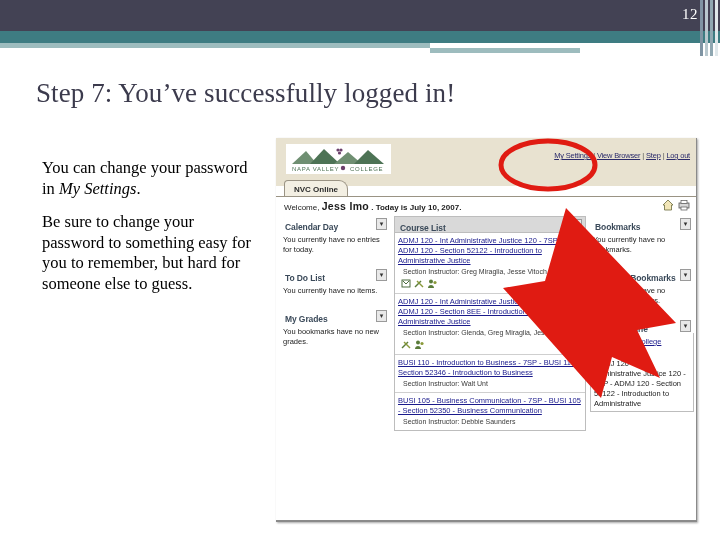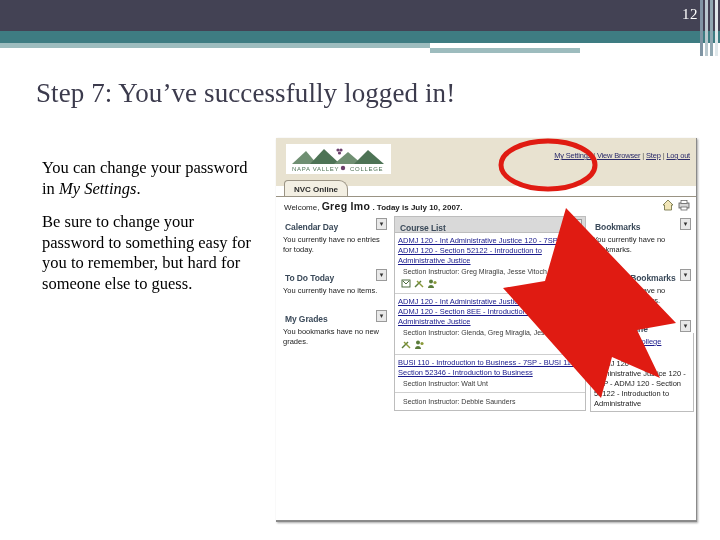--- a/index.html
+++ b/index.html
@@ -373,21 +373,21 @@
     <div class="portal-toplinks">
       <a href="#">My Settings</a><span class="sep">|</span><a href="#">View Browser</a><span class="sep">|</span><a href="#">Step</a><span class="sep">|</span><a href="#">Log out</a>
     </div>
   </div>
 
   <div class="portal-tab">NVC Online</div>
 
   <div class="portal-welcome">
     <div class="welcome-text">
       <span>Welcome,</span>
-      <span class="uname">Greg Imo</span>
+      <span class="uname">Jess Imo</span>
       <b>. Today is July 10, 2007.</b>
     </div>
     <div class="welcome-right">
       <span>Change</span><span class="sep">|</span><span>Color</span><span class="sep">|</span><span>Layout</span>
     </div>
     <div class="welcome-icons">
       <svg class="wicon" viewBox="0 0 12 12">
           <path d="M6 1 L11 6 L9.5 6 L9.5 11 L2.5 11 L2.5 6 L1 6 Z" fill="#f2e6b8" stroke="#6a6a3a" stroke-width="0.8"></path>
         </svg>
       <svg class="wicon" viewBox="0 0 12 12">
@@ -405,21 +405,21 @@
       <div class="portlet">
         <div class="portlet-head plain">
           <span class="portlet-title">Calendar Day</span>
           <span class="portlet-min">▾</span>
         </div>
         <div class="portlet-body">You currently have no entries for today.</div>
       </div>
 
       <div class="portlet">
         <div class="portlet-head plain">
-          <span class="portlet-title">To Do Today</span>
+          <span class="portlet-title">To Do List</span>
           <span class="portlet-min">▾</span>
         </div>
         <div class="portlet-body">You currently have no items.</div>
       </div>
 
       <div class="portlet">
         <div class="portlet-head plain">
           <span class="portlet-title">My Grades</span>
           <span class="portlet-min">▾</span>
         </div>
@@ -471,20 +471,21 @@
                 </svg>
             </div>
           </div>
 
           <div class="course-item">
             <a class="course-link" href="#">BUSI 110 - Introduction to Business - 7SP - BUSI 110 - Section 52346 - Introduction to Business</a>
             <div class="course-meta">Section Instructor: Walt Unt</div>
           </div>
 
           <div class="course-item">
+            <a class="course-link" href="#">BUSI 105 - Business Communication - 7SP - BUSI 105 - Section 52350 - Business Communication</a>
             <div class="course-meta">Section Instructor: Debbie Saunders</div>
           </div>
 
         </div>
       </div>
     </div>
 
     <div class="col col-right">
 
       <div class="portlet">

